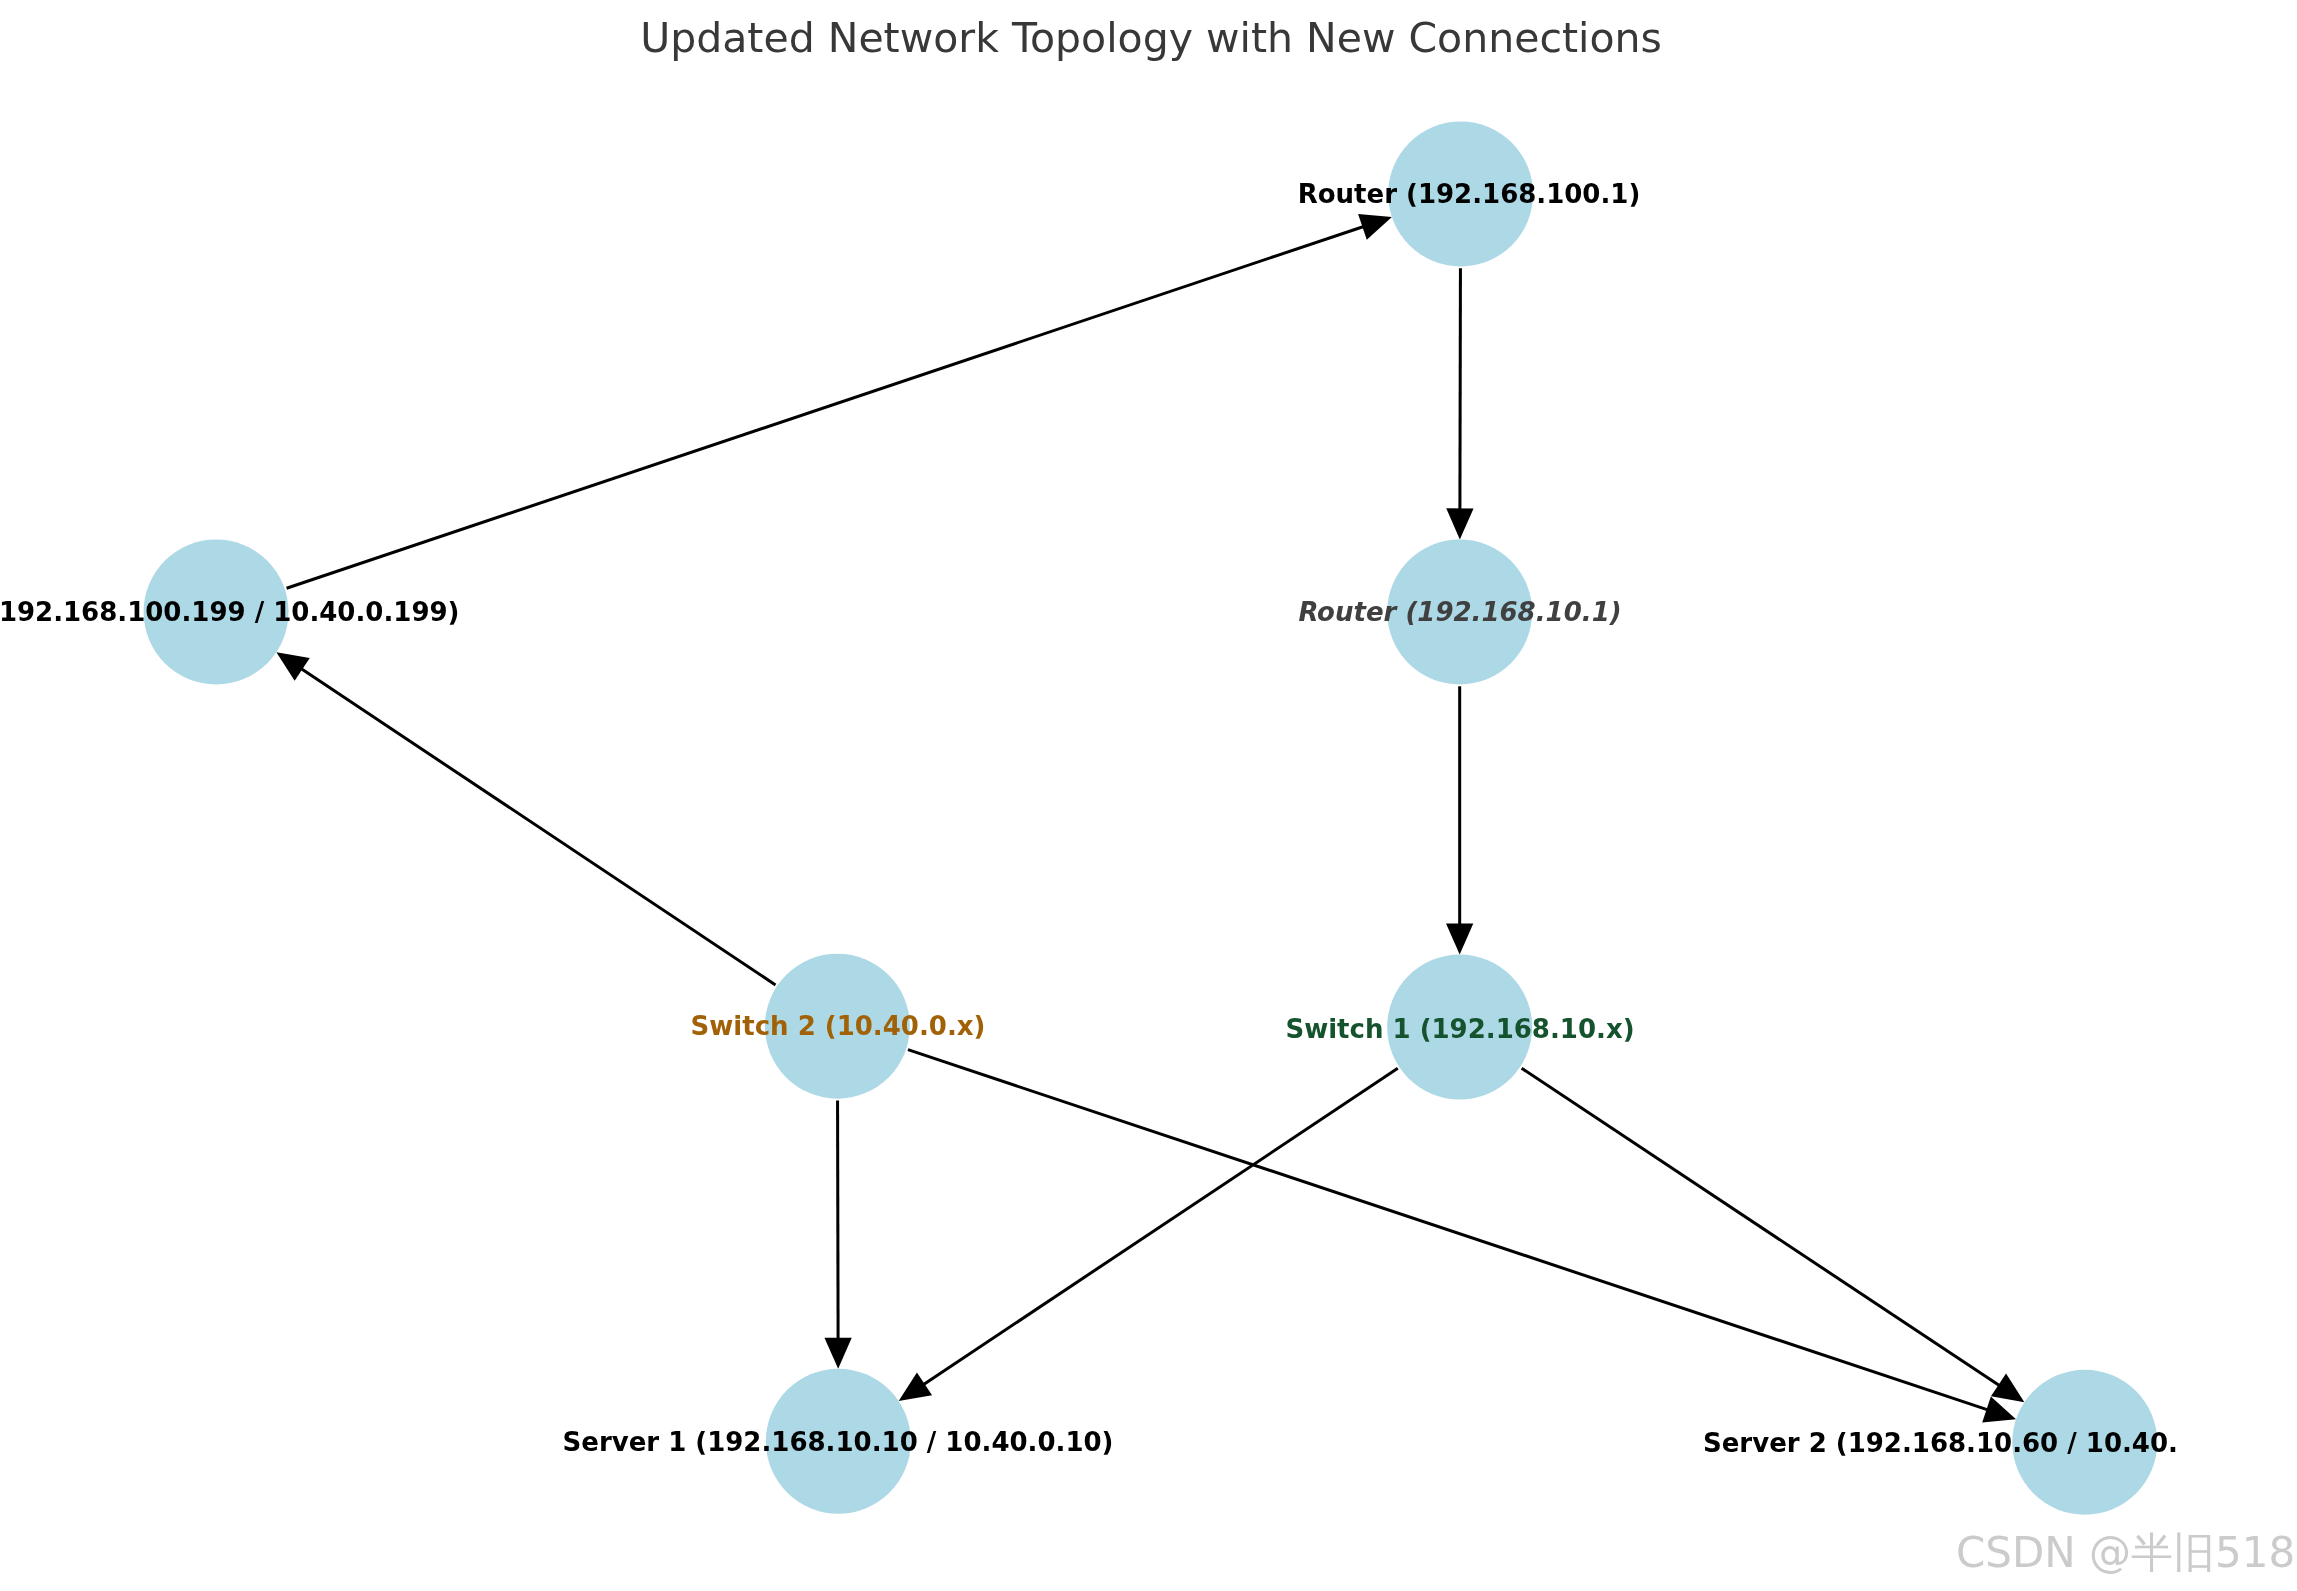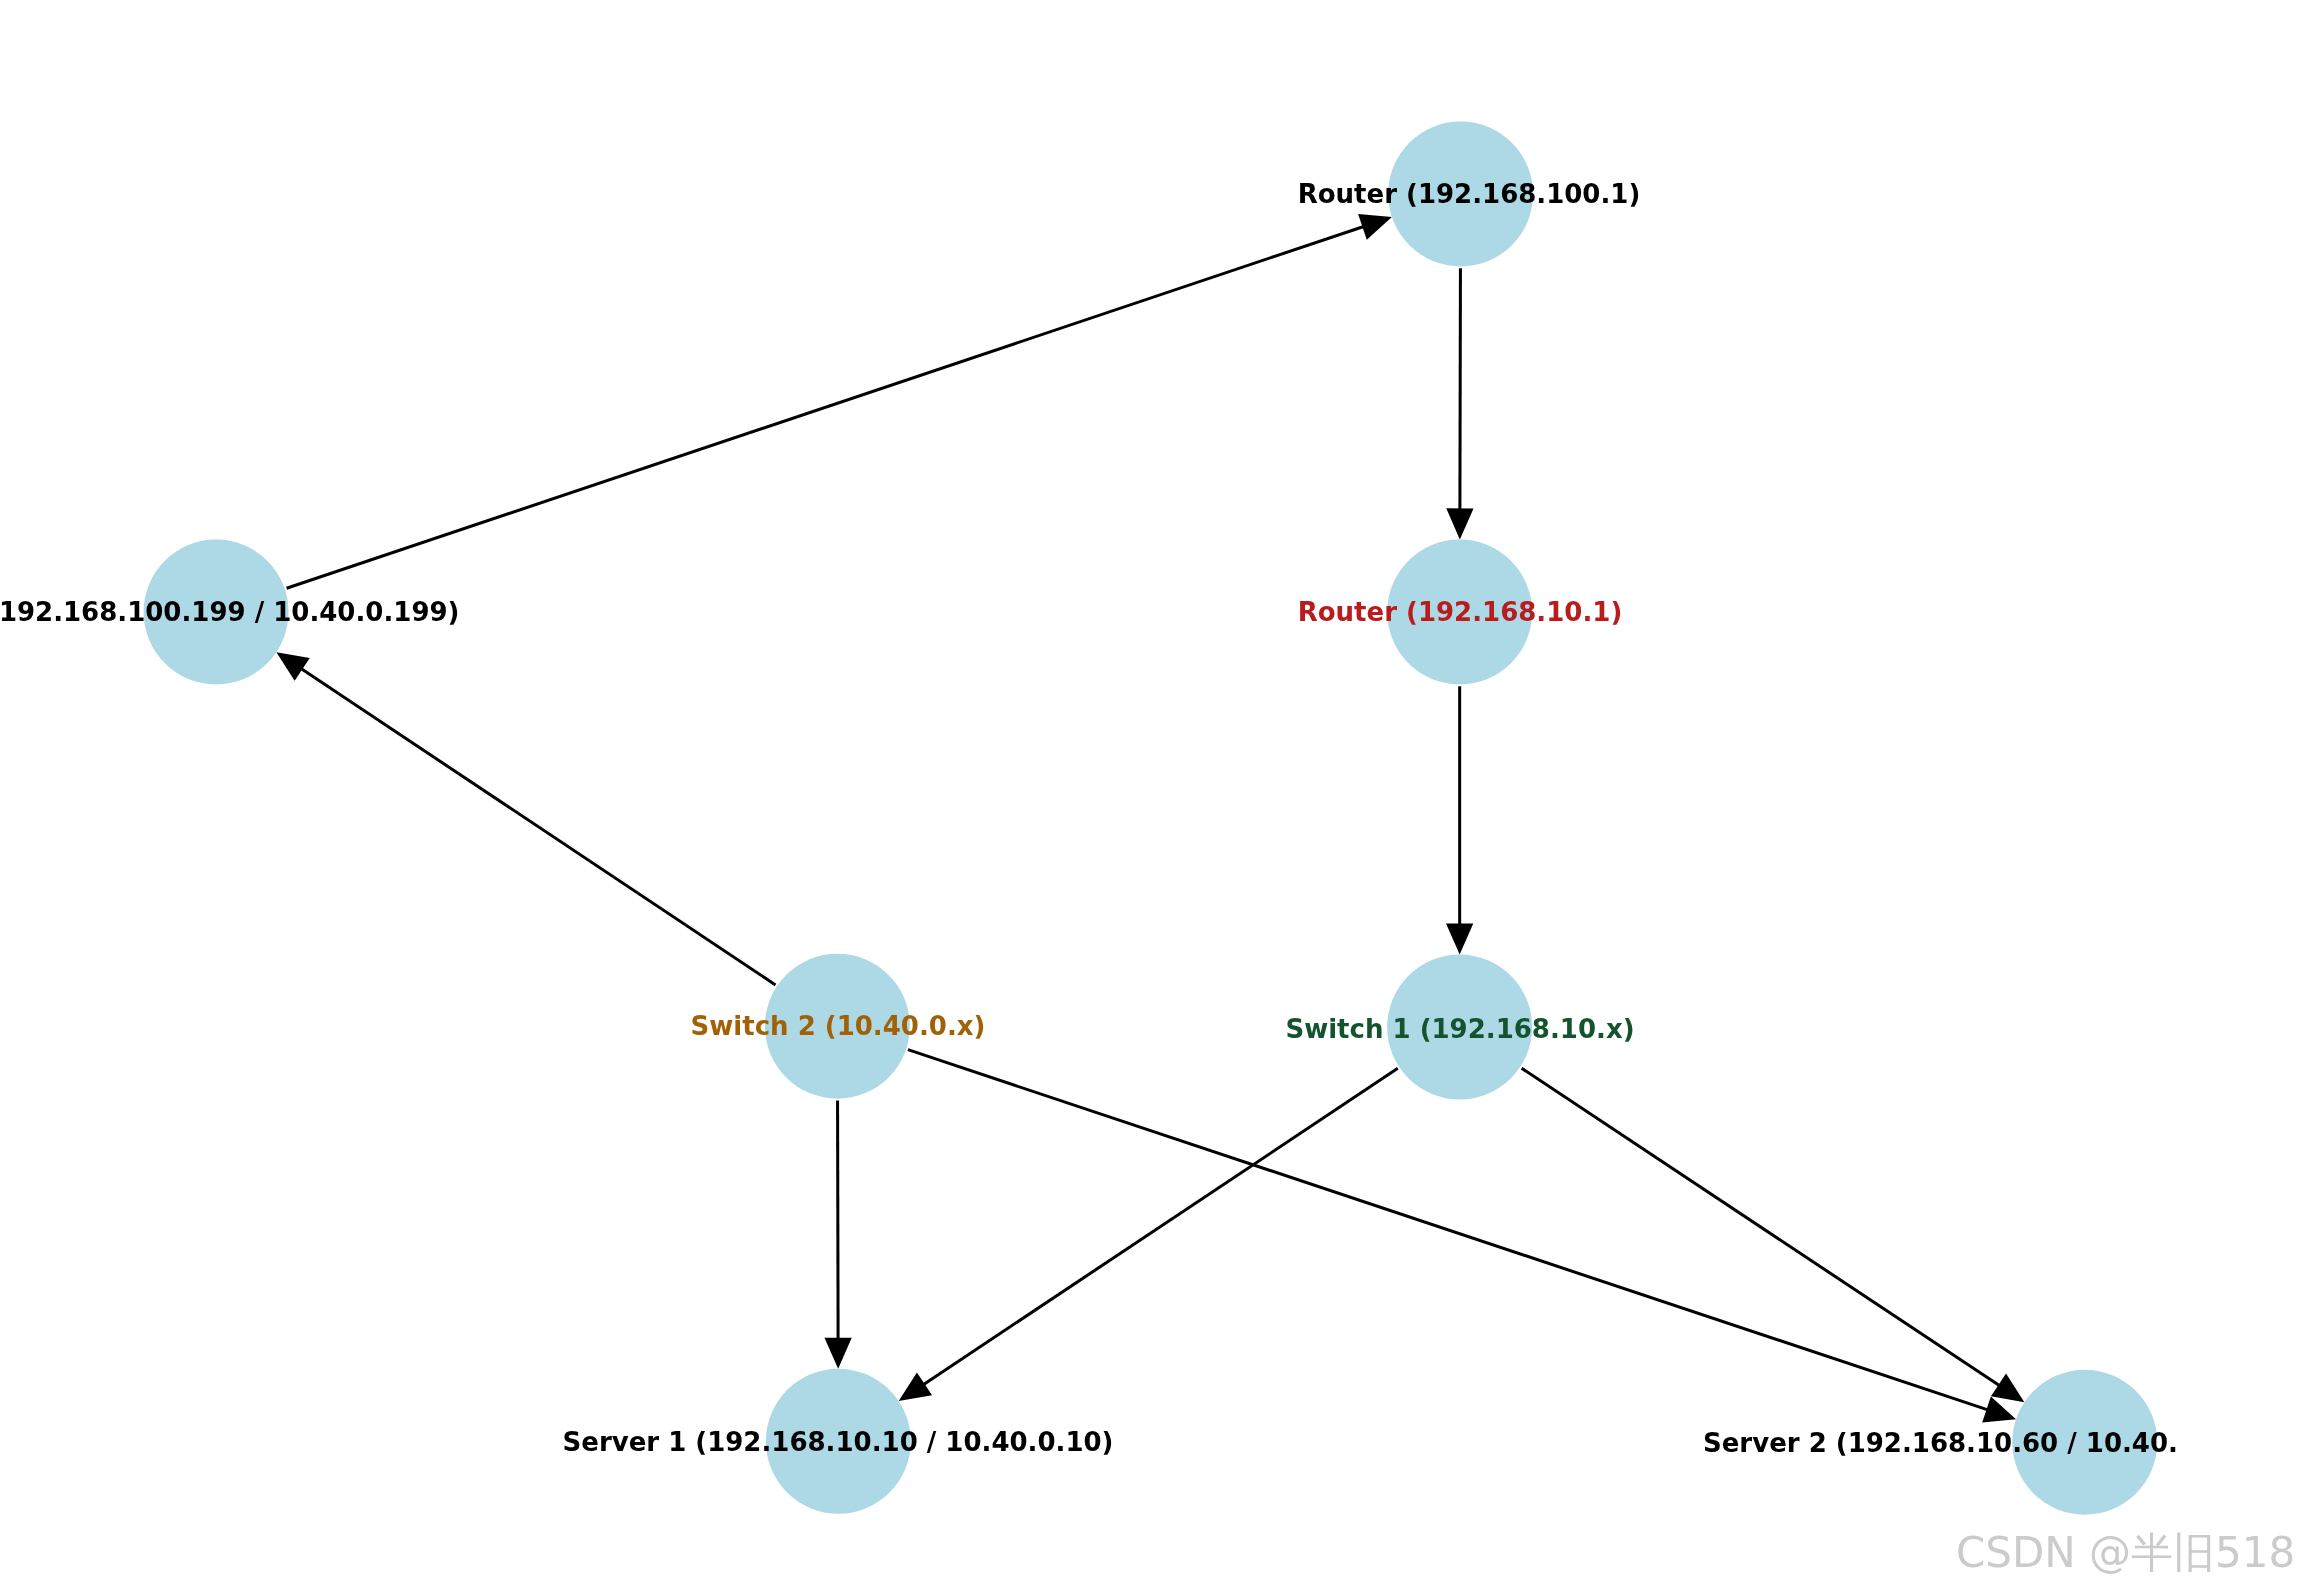--- a/index.html
+++ b/index.html
@@ -76,23 +76,24 @@
       <line x1="1615.808111163597" y1="1134.706893107148" x2="2125.7005090716298" y2="1473.355307982814" stroke="#000000" stroke-width="3.2"></line>
       <polygon points="2149.857916967127,1489.3996105158178 2114.34630154368,1483.2210046846315 2130.3906040766833,1459.0635967891337" fill="#000000"></polygon>
       <circle cx="1551" cy="206" r="77" fill="#add8e6"></circle>
       <circle cx="1550" cy="650" r="77" fill="#add8e6"></circle>
       <circle cx="229" cy="650" r="77" fill="#add8e6"></circle>
       <circle cx="889" cy="1090" r="77" fill="#add8e6"></circle>
       <circle cx="1550" cy="1091" r="77" fill="#add8e6"></circle>
       <circle cx="890" cy="1531" r="77" fill="#add8e6"></circle>
       <circle cx="2214" cy="1532" r="77" fill="#add8e6"></circle>
     </svg>
+  <div class="chart-title" style="left: 1151px; top: 38px; color: rgb(56, 56, 56);">Updated Network Topology with New Connections</div>
   <div id="node-labels">
       <div class="node-label centered" style="left: 1460px; top: 194px; color: rgb(0, 0, 0); margin-left: 9px;">Router (192.168.100.1)</div>
-      <div class="node-label centered" style="left: 1460px; top: 612px; color: #b91c1c;">Router (192.168.10.1)</div>
+      <div class="node-label centered" style="left: 1460px; top: 612px; color: #404040; font-style: italic;">Router (192.168.10.1)</div>
       <div class="node-label left-anchored" style="left: -13px; top: 612px; color: rgb(0, 0, 0);">(192.168.100.199 / 10.40.0.199)</div>
       <div class="node-label centered" style="left: 838px; top: 1026px; color: #a16207;">Switch 2 (10.40.0.x)</div>
       <div class="node-label centered" style="left: 1460px; top: 1029px; color: #14532d;">Switch 1 (192.168.10.x)</div>
       <div class="node-label centered" style="left: 838px; top: 1442px; color: #000000;">Server 1 (192.168.10.10 / 10.40.0.10)</div>
       <div class="node-label left-anchored" style="left: 1703px; top: 1443px; color: rgb(0, 0, 0);">Server 2 (192.168.10.60 / 10.40.</div>
     </div>
   <div class="watermark" style="left: 1956px; top: 1553px; color: rgb(203, 203, 203);">CSDN @半旧518</div>
 </div>
 
 

